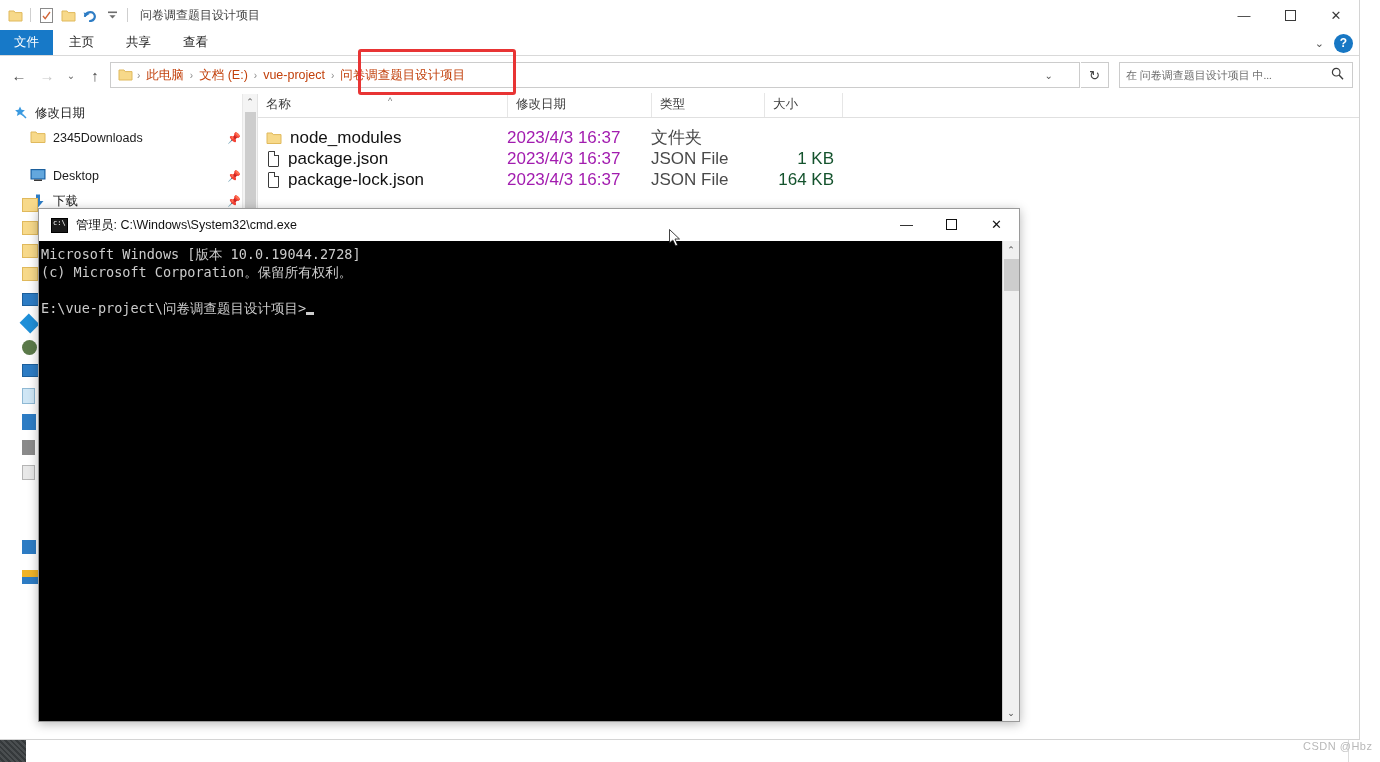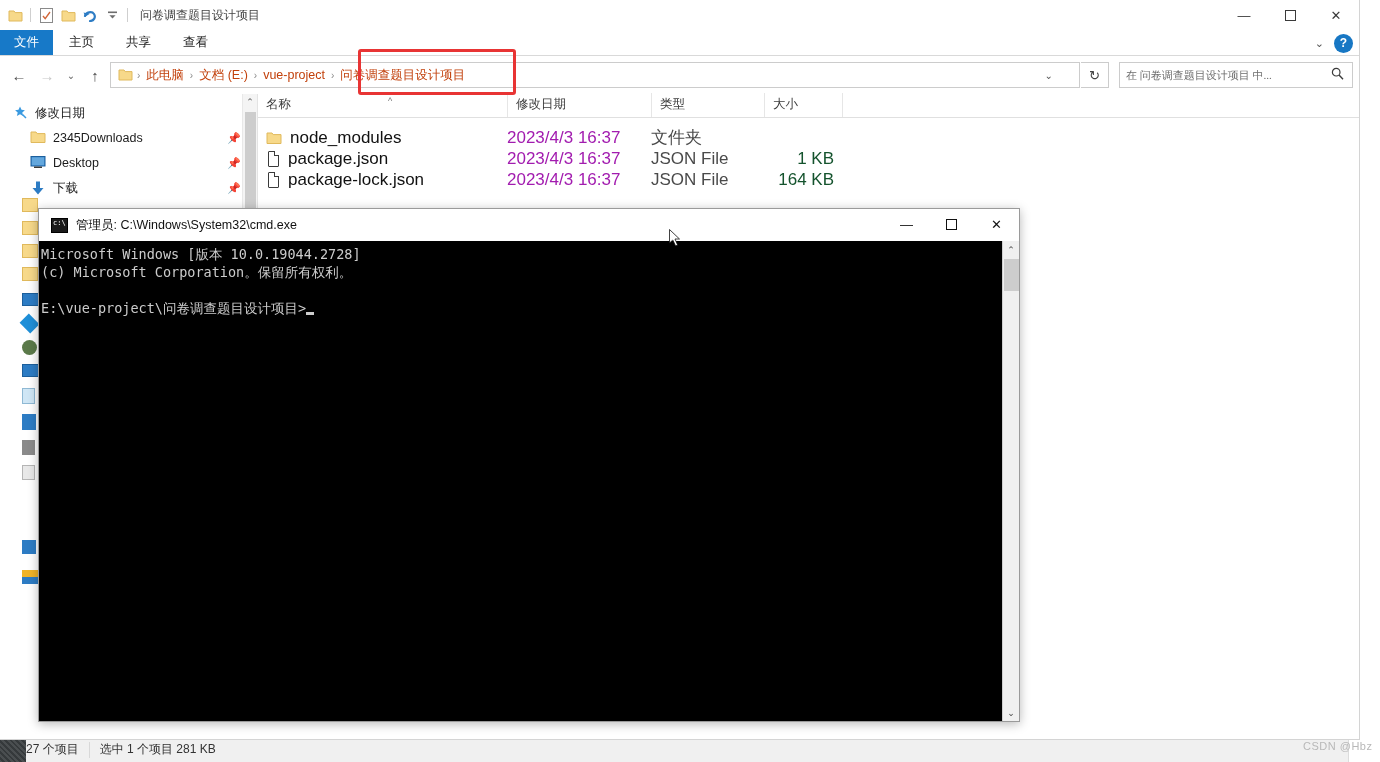--- a/index.html
+++ b/index.html
@@ -283,24 +283,20 @@
   }
 </style>
 </head>
 <body>
 
 <div id="desktop-bg"></div>
 <div id="bg-wallpaper-strip"></div>
 <div id="bg-wallpaper-strip2"></div>
 
 <div id="under-window">
-  <div id="under-statusbar">
-    <div class="sb-seg first">27 个项目</div>
-    <div class="sb-seg noborder">选中 1 个项目  281 KB</div>
-  </div>
   <div id="under-thumbnail"></div>
 </div>
 
 <div id="bg-window">
   
   
   
   
   
   
@@ -419,21 +415,21 @@
       <div class="navitem" style="padding-left:30px;margin-top:3px">
         <span class="icon-sq">
           <svg width="16" height="14" viewBox="0 0 16 14">
               <path d="M1 2h5l1.2 1.6H15V12.5H1z" fill="#f7d98a" stroke="#e0b95c"></path>
             </svg>
         </span>
         <span>2345Downloads</span>
         <span class="pin">📌</span>
       </div>
 
-      <div class="navitem" style="padding-left:30px;margin-top:3px">
+      <div class="navitem" style="padding-left:30px;margin-top:16px">
         <span class="icon-sq">
           <svg width="16" height="14" viewBox="0 0 16 14">
             <rect x="1" y="1.5" width="14" height="9.5" fill="#2d7cc4" stroke="#1c5f9c"></rect>
             <rect x="1.8" y="2.3" width="12.4" height="8" fill="#63a7dd"></rect>
             <rect x="4" y="11.5" width="8" height="1.5" fill="#3a3a3a"></rect>
           </svg>
         </span>
         <span>Desktop</span>
         <span class="pin">📌</span>
       </div>

